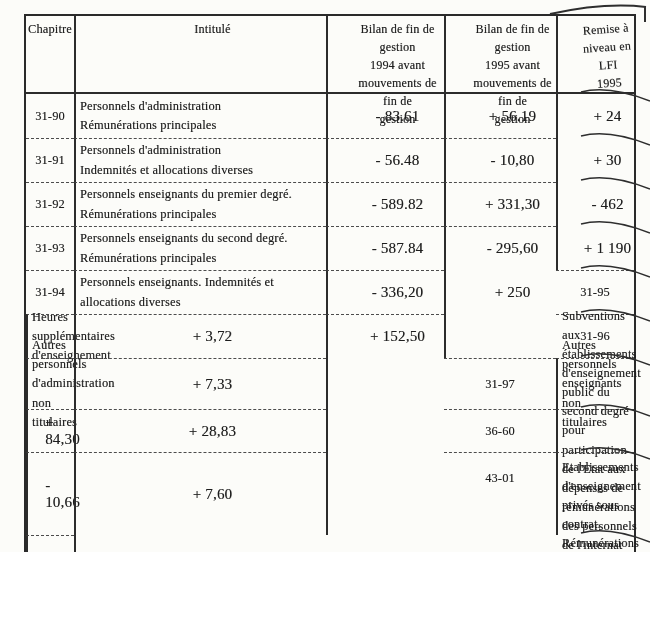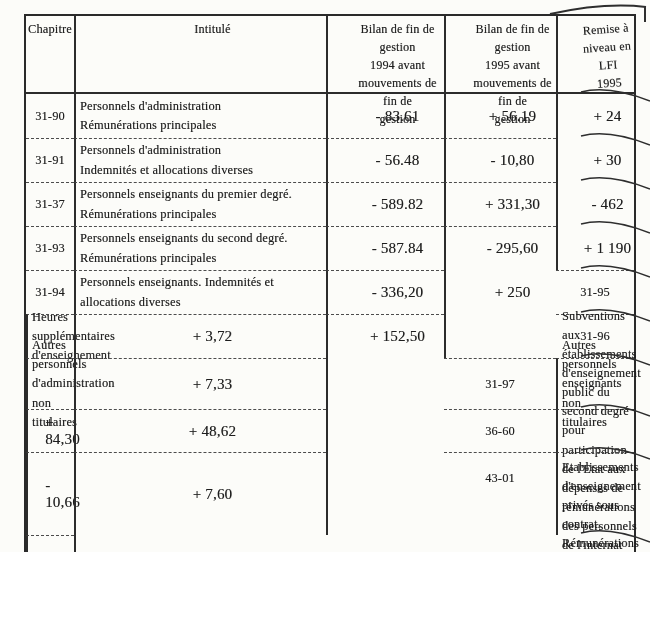--- a/index.html
+++ b/index.html
@@ -83,21 +83,21 @@
     <div class="cell val vline">+ 56.19</div>
     <div class="cell val vline rem">+ 24</div>
 
     <div class="cell chap sep">31-91</div>
     <div class="cell int vline sep">Personnels d'administration
 Indemnités et allocations diverses</div>
     <div class="cell val vline sep">- 56.48</div>
     <div class="cell val vline sep">- 10,80</div>
     <div class="cell val vline rem sep">+ 30</div>
 
-    <div class="cell chap sep">31-37</div>
+    <div class="cell chap sep">31-92</div>
     <div class="cell int vline sep">Personnels enseignants du premier degré.
 Rémunérations principales</div>
     <div class="cell val vline sep">- 589.82</div>
     <div class="cell val vline sep">+ 331,30</div>
     <div class="cell val vline rem sep">- 462</div>
 
     <div class="cell chap sep">31-93</div>
     <div class="cell int vline sep">Personnels enseignants du second degré.
 Rémunérations principales</div>
     <div class="cell val vline sep">- 587.84</div>
@@ -119,21 +119,21 @@
     <div class="cell chap sep">31-96</div>
     <div class="cell int vline sep">Autres personnels d'administration non
 titulaires</div>
     <div class="cell val vline sep">+ 7,33</div>
     <div class="cell val vline rem sep"></div>
 
     <div class="cell chap sep">31-97</div>
     <div class="cell int vline sep">Autres personnels enseignants non
 titulaires</div>
     <div class="cell val vline sep">+ 84,30</div>
-    <div class="cell val vline sep">+ 48,62</div>
+    <div class="cell val vline sep">+ 28,83</div>
     <div class="cell val vline rem sep"></div>
 
     <div class="cell chap sep">36-60</div>
     <div class="cell int vline sep">Subventions aux établissements
 d'enseignement public du second degré
 pour participation de l'Etat aux dépenses de
 rémunérations des personnels de l'internat</div>
     <div class="cell val vline sep">- 10,66</div>
     <div class="cell val vline sep">+ 7,60</div>
     <div class="cell val vline rem sep"></div>

